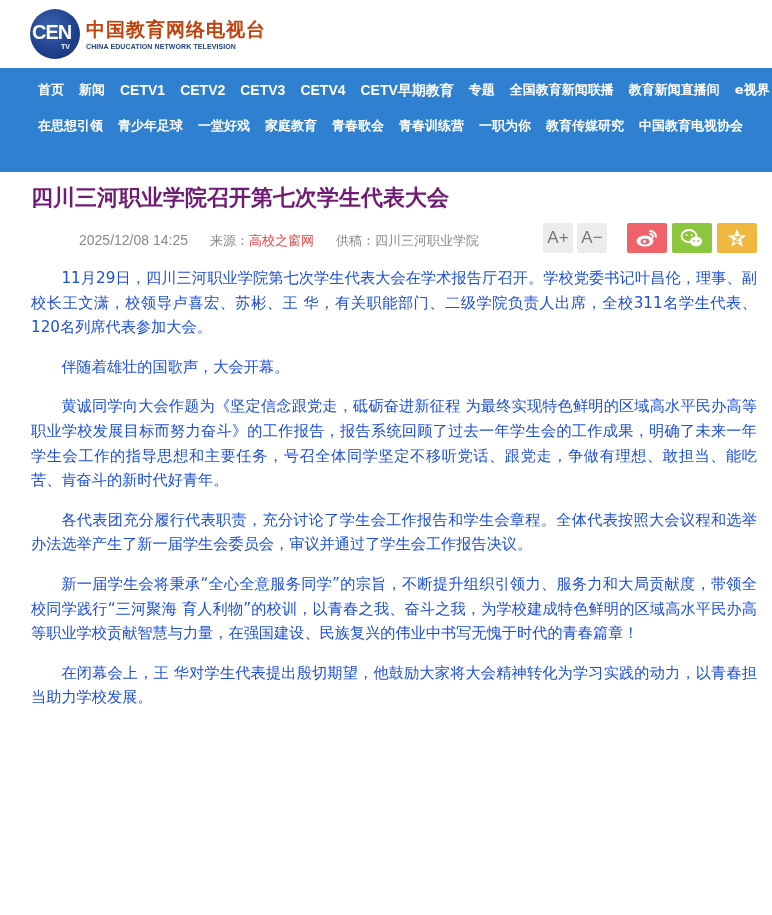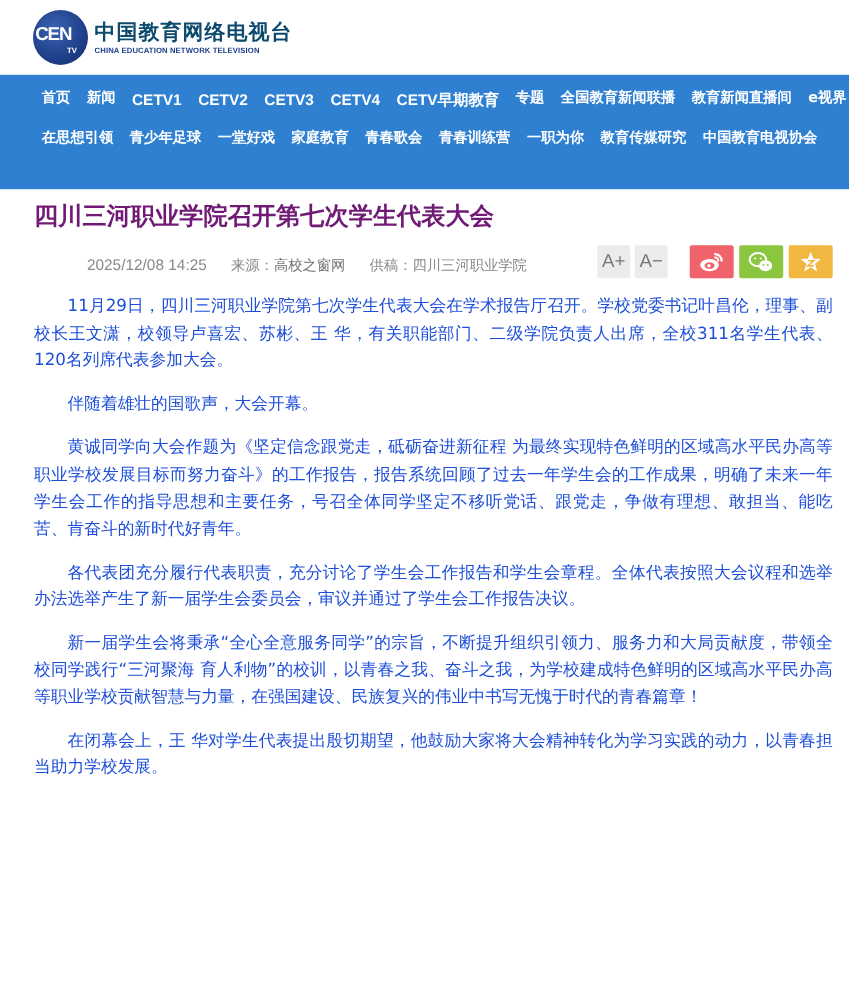--- a/index.html
+++ b/index.html
@@ -6,38 +6,38 @@
     html, body { width: 772px; height: 915px; overflow: hidden; background: #ffffff; }
     body { font-family: "DejaVu Sans", "Liberation Sans", sans-serif; color: #222; position: relative; }
 
     .header { height: 68px; position: relative; background: #fff; }
     .logo { position: absolute; left: 30px; top: 9px; display: flex; align-items: center; }
     .logo-circle {
       width: 50px; height: 50px; border-radius: 50%;
       background: radial-gradient(circle at 40% 35%, #3a63b0 0%, #1f3f8a 60%, #172f6b 100%);
       position: relative; color: #fff;
     }
-    .logo-circle .cen { position: absolute; left: 2px; top: 12px; font-family: "Liberation Sans", sans-serif; font-weight: bold; font-size: 17px; letter-spacing: -1px; }
+    .logo-circle .cen { position: absolute; left: 2px; top: 12px; font-family: "Liberation Sans", sans-serif; font-weight: bold; font-size: 20px; letter-spacing: -1px; }
     .logo-circle .tv { position: absolute; left: 31px; top: 34px; font-family: "Liberation Sans", sans-serif; font-weight: bold; font-size: 7px; }
     .logo-text { margin-left: 6px; }
-    .logo-cn { font-size: 19px; font-weight: bold; color: #0c4a6e; letter-spacing: 1px; line-height: 22px; font-family: "DejaVu Serif", serif; }
+    .logo-cn { font-size: 19px; font-weight: bold; color: #c2410c; letter-spacing: 1px; line-height: 22px; font-family: "DejaVu Serif", serif; }
     .logo-en { font-size: 7px; color: #1f3f8a; font-weight: bold; font-family: "Liberation Sans", sans-serif; margin-top: 3px; letter-spacing: 0.1px; }
 
     .nav { background: #2f80d1; height: 104px; position: absolute; top: 68px; left: 0; width: 772px; overflow: hidden; }
     .nav-row { position: absolute; left: 38px; white-space: nowrap; display: flex; }
     .nav-row.r1 { top: 12px; }
     .nav-row.r2 { top: 48px; }
     .nav-item { color: #fff; font-size: 13px; font-weight: bold; line-height: 20px; margin-right: 15px; font-family: "DejaVu Sans", sans-serif; }
     .nav-item.en { font-family: "Liberation Sans", sans-serif; font-size: 14px; }
 
     .article-title { position: absolute; left: 31px; top: 182px; font-size: 22px; font-weight: bold; color: #701a75; line-height: 32px; }
     .meta { position: absolute; left: 31px; top: 230px; font-size: 13px; color: #888; line-height: 20px; white-space: nowrap; }
     .meta .date { font-family: "Liberation Sans", sans-serif; font-size: 14px; margin-left: 48px; }
     .meta .lbl { margin-left: 22px; }
-    .meta .src { color: #737373; }
+    .meta .src { color: #ef4444; }
     .meta .gap { margin-left: 22px; text-align: center; }
 
     .tools { position: absolute; top: 223px; left: 543px; display: flex; }
     .fbtn { width: 30px; height: 30px; background: #ececec; color: #777; font-family: "Liberation Sans", sans-serif; font-size: 17px; display: flex; align-items: center; justify-content: center; margin-right: 4px; border-radius: 2px; }
     .share { width: 40px; height: 30px; display: flex; align-items: center; justify-content: center; border-radius: 2px; margin-right: 5px; }
     .share.weibo { background: #f0636a; margin-left: 16px; }
     .share.wechat { background: #8cc63f; }
     .share.qzone { background: #f0b840; }
 
     .content { position: absolute; left: 31px; top: 266px; width: 726px; }

